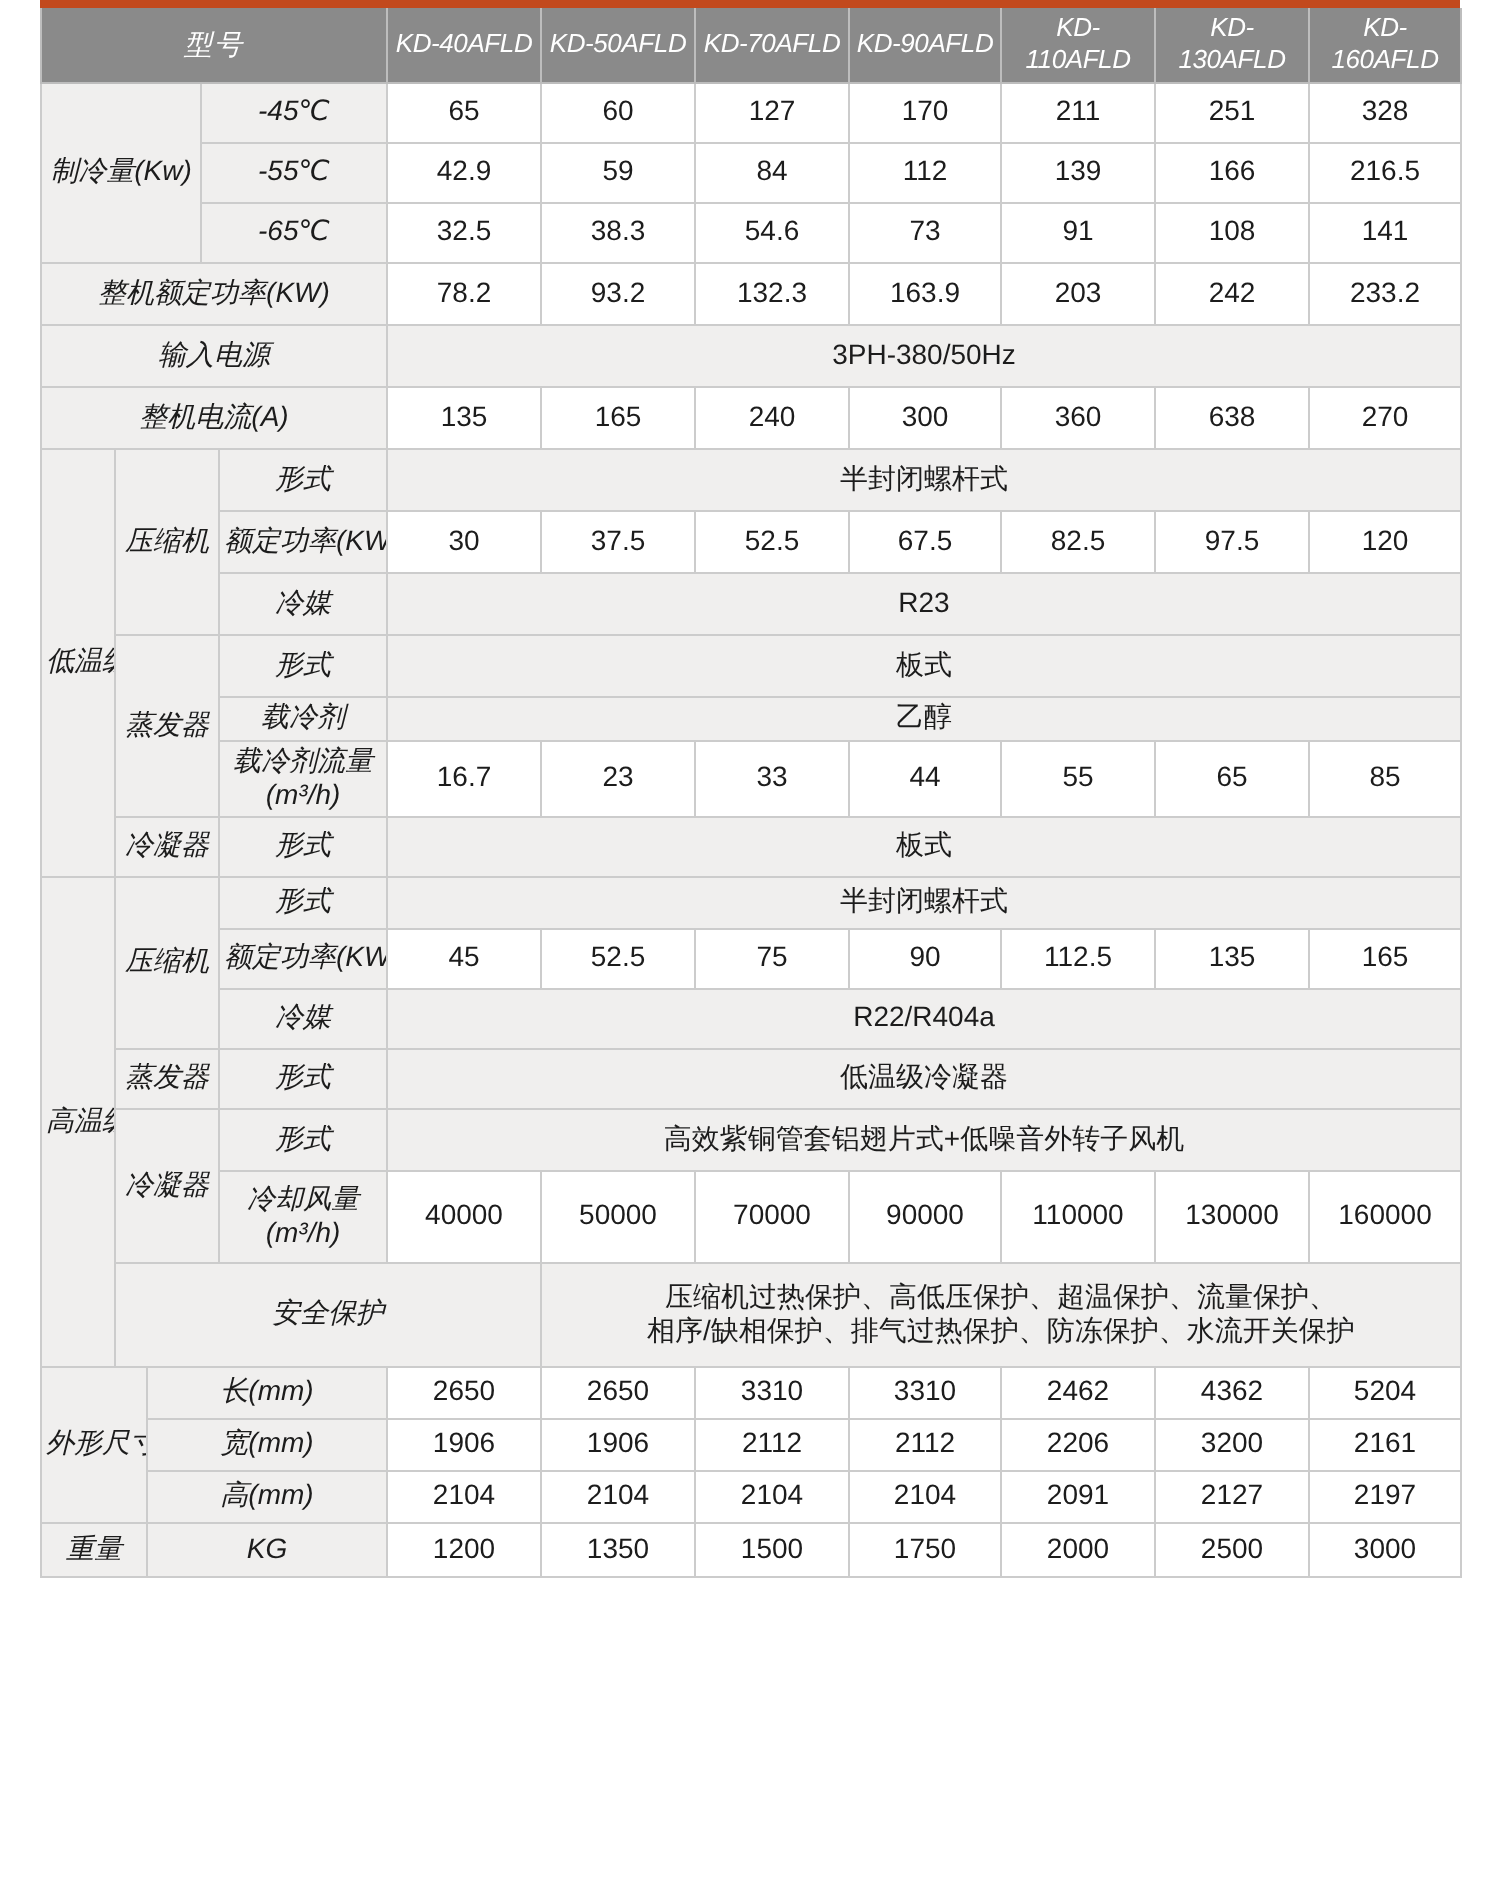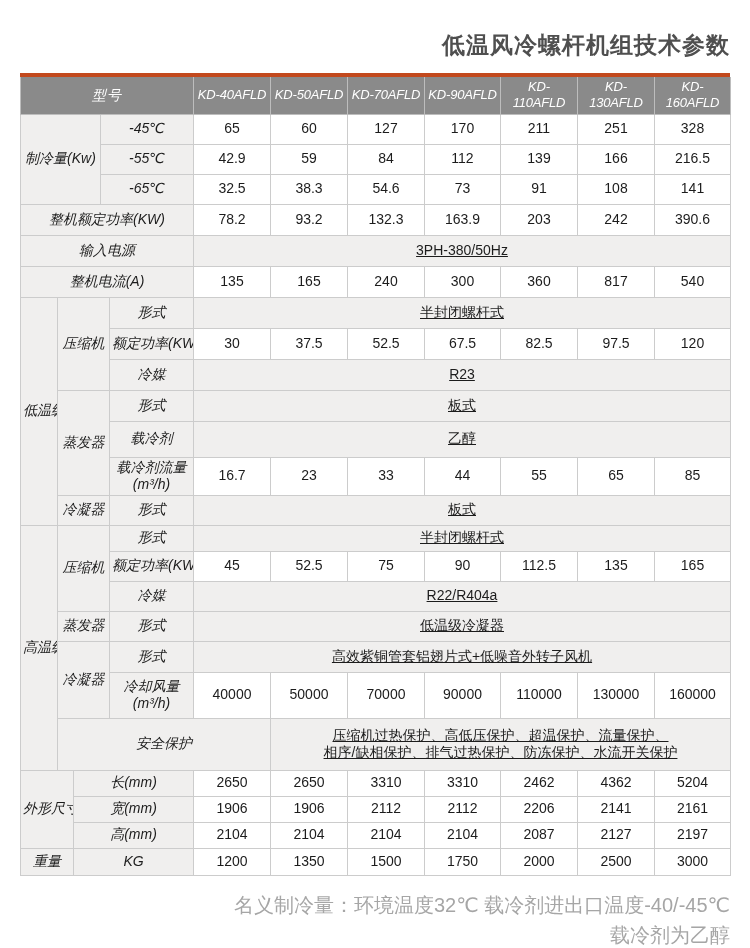--- a/index.html
+++ b/index.html
@@ -48,38 +48,37 @@
     background:var(--header-bg);
     color:var(--header-text);
     border-color:#bdbdbd;
     border-top:none;
     font-size:13px;
     letter-spacing:-0.2px;
     font-style:italic;
   }
   tr.head td.model-label{font-size:14px;letter-spacing:1px;}
   td.lab{background:var(--label-bg);white-space:nowrap;font-style:italic;}
-  td.mv{background:var(--label-bg);text-decoration:underline;}
+  td.mv{background:var(--label-bg);}
   .lbl-line{display:block;white-space:nowrap;}
   .rh37{height:37px}.rh31{height:31px}.rh30{height:30px}.rh26{height:26px}
-  .rh27{height:27px}.rh22{height:36px}.rh38{height:38px}.rh46{height:46px}.rh40{height:52px}
+  .rh27{height:27px}.rh22{height:22px}.rh38{height:38px}.rh46{height:46px}.rh40{height:52px}
   .footer{
     margin-top:14px;
     text-align:right;
     font-size:20px;
     line-height:30px;
     color:var(--footer-text);
   }
 </style>
 </head>
 <body>
 
 <div class="page">
 
-  <div class="page-title">低温风冷螺杆机组技术参数</div>
 
   <div class="accent-bar"></div>
 
   <table class="spec">
     <colgroup>
       <col style="width:37px">
         <col style="width:16px">
         <col style="width:27px">
         <col style="width:9px">
         <col style="width:84px">
@@ -137,37 +136,37 @@
         </tr>
 
       <tr class="rh31">
         <td class="lab" colspan="5">整机额定功率(KW)</td>
       <td class="num">78.2</td>
           <td class="num">93.2</td>
           <td class="num">132.3</td>
           <td class="num">163.9</td>
           <td class="num">203</td>
           <td class="num">242</td>
-          <td class="num">390.6</td>
+          <td class="num">233.2</td>
         </tr>
 
       <tr class="rh31">
         <td class="lab" colspan="5">输入电源</td>
         <td class="mv" colspan="7">3PH-380/50Hz</td>
       </tr>
 
       <tr class="rh31">
         <td class="lab" colspan="5">整机电流(A)</td>
       <td class="num">135</td>
           <td class="num">165</td>
           <td class="num">240</td>
           <td class="num">300</td>
           <td class="num">360</td>
-          <td class="num">817</td>
-          <td class="num">540</td>
+          <td class="num">638</td>
+          <td class="num">270</td>
         </tr>
 
       <tr class="rh31">
         <td class="lab" rowspan="7">低温级</td>
         <td class="lab" colspan="3" rowspan="3">压缩机</td>
         <td class="lab">形式</td>
         <td class="mv" colspan="7">半封闭螺杆式</td>
       </tr>
       <tr class="rh31">
         <td class="lab">额定功率(KW)</td>
@@ -274,47 +273,43 @@
           <td class="num">4362</td>
           <td class="num">5204</td>
         </tr>
       <tr class="rh26">
         <td class="lab" colspan="3">宽(mm)</td>
       <td class="num">1906</td>
           <td class="num">1906</td>
           <td class="num">2112</td>
           <td class="num">2112</td>
           <td class="num">2206</td>
-          <td class="num">2141</td>
+          <td class="num">3200</td>
           <td class="num">2161</td>
         </tr>
       <tr class="rh26">
         <td class="lab" colspan="3">高(mm)</td>
       <td class="num">2104</td>
           <td class="num">2104</td>
           <td class="num">2104</td>
           <td class="num">2104</td>
-          <td class="num">2087</td>
+          <td class="num">2091</td>
           <td class="num">2127</td>
           <td class="num">2197</td>
         </tr>
 
       <tr class="rh27">
         <td class="lab" colspan="2">重量</td>
         <td class="lab" colspan="3">KG</td>
       <td class="num">1200</td>
           <td class="num">1350</td>
           <td class="num">1500</td>
           <td class="num">1750</td>
           <td class="num">2000</td>
           <td class="num">2500</td>
           <td class="num">3000</td>
         </tr>
 
     </tbody>
   </table>
 
-  <div class="footer">
-    <div>名义制冷量：环境温度32℃  载冷剂进出口温度-40/-45℃</div>
-    <div>载冷剂为乙醇</div>
-  </div>
 
 </div>
 
 </body></html>

